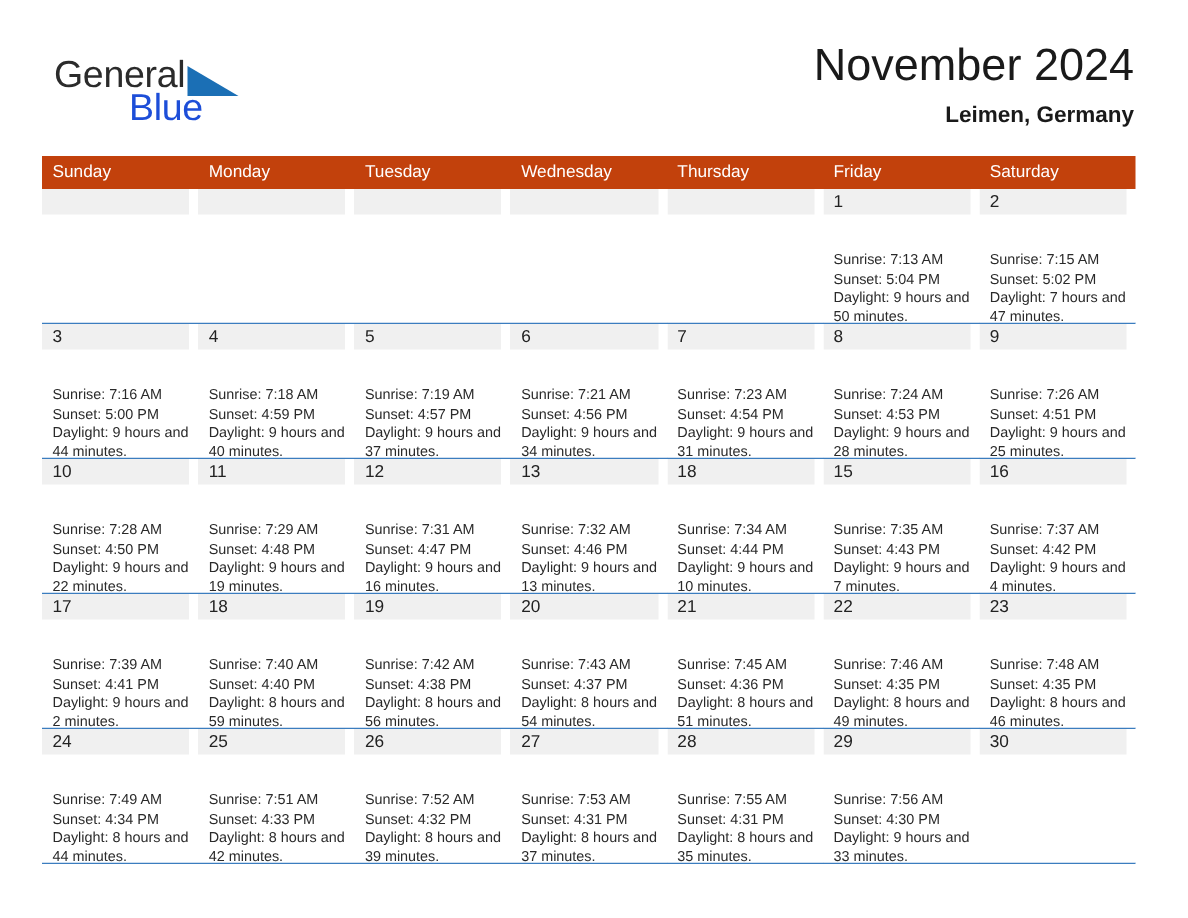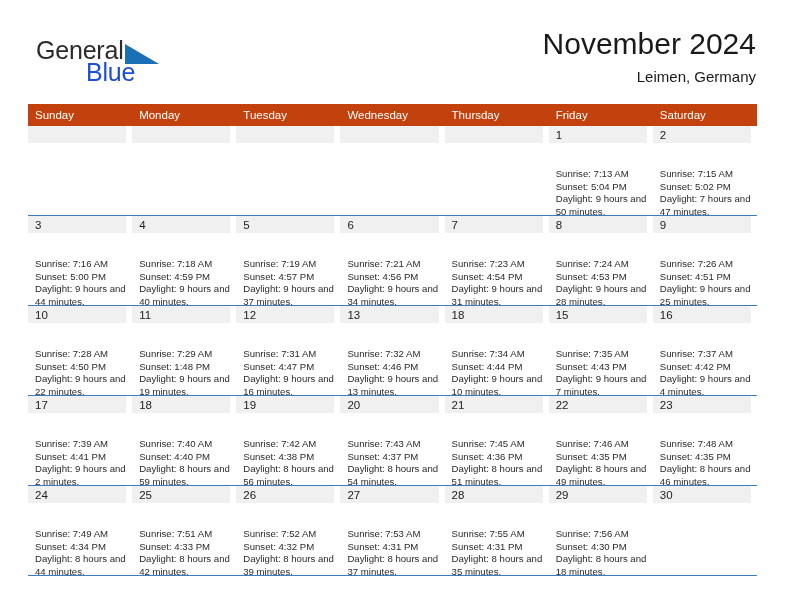--- a/index.html
+++ b/index.html
@@ -75,21 +75,21 @@
   .cal-title {
     font-size: 30px;
     color: #1a1a1a;
     font-weight: normal;
     line-height: 36px;
     white-space: nowrap;
   }
   .cal-subtitle {
     font-size: 15px;
     color: #1a1a1a;
-    font-weight: normal;
+    font-weight: bold;
     line-height: 22px;
     margin-top: 4px;
     white-space: nowrap;
   }
 
   
   .calendar {
     position: absolute;
     left: 28px;
     top: 104px;
@@ -298,21 +298,21 @@
               <div>Sunrise: 7:28 AM</div>
               <div>Sunset: 4:50 PM</div>
               <div class="daylight">Daylight: 9 hours and 22 minutes.</div>
             </div>
           </div>
           <div class="day">
             <div class="day-band"></div>
             <div class="day-num">11</div>
             <div class="day-info">
               <div>Sunrise: 7:29 AM</div>
-              <div>Sunset: 1:48 PM</div>
+              <div>Sunset: 4:48 PM</div>
               <div class="daylight">Daylight: 9 hours and 19 minutes.</div>
             </div>
           </div>
           <div class="day">
             <div class="day-band"></div>
             <div class="day-num">12</div>
             <div class="day-info">
               <div>Sunrise: 7:31 AM</div>
               <div>Sunset: 4:47 PM</div>
               <div class="daylight">Daylight: 9 hours and 16 minutes.</div>
@@ -465,21 +465,21 @@
               <div>Sunset: 4:31 PM</div>
               <div class="daylight">Daylight: 8 hours and 35 minutes.</div>
             </div>
           </div>
           <div class="day">
             <div class="day-band"></div>
             <div class="day-num">29</div>
             <div class="day-info">
               <div>Sunrise: 7:56 AM</div>
               <div>Sunset: 4:30 PM</div>
-              <div class="daylight">Daylight: 8 hours and 18 minutes.</div>
+              <div class="daylight">Daylight: 9 hours and 33 minutes.</div>
             </div>
           </div>
           <div class="day">
             <div class="day-band"></div>
             <div class="day-num">30</div>
           </div>
         </div>
       </div>
   </div>
 

